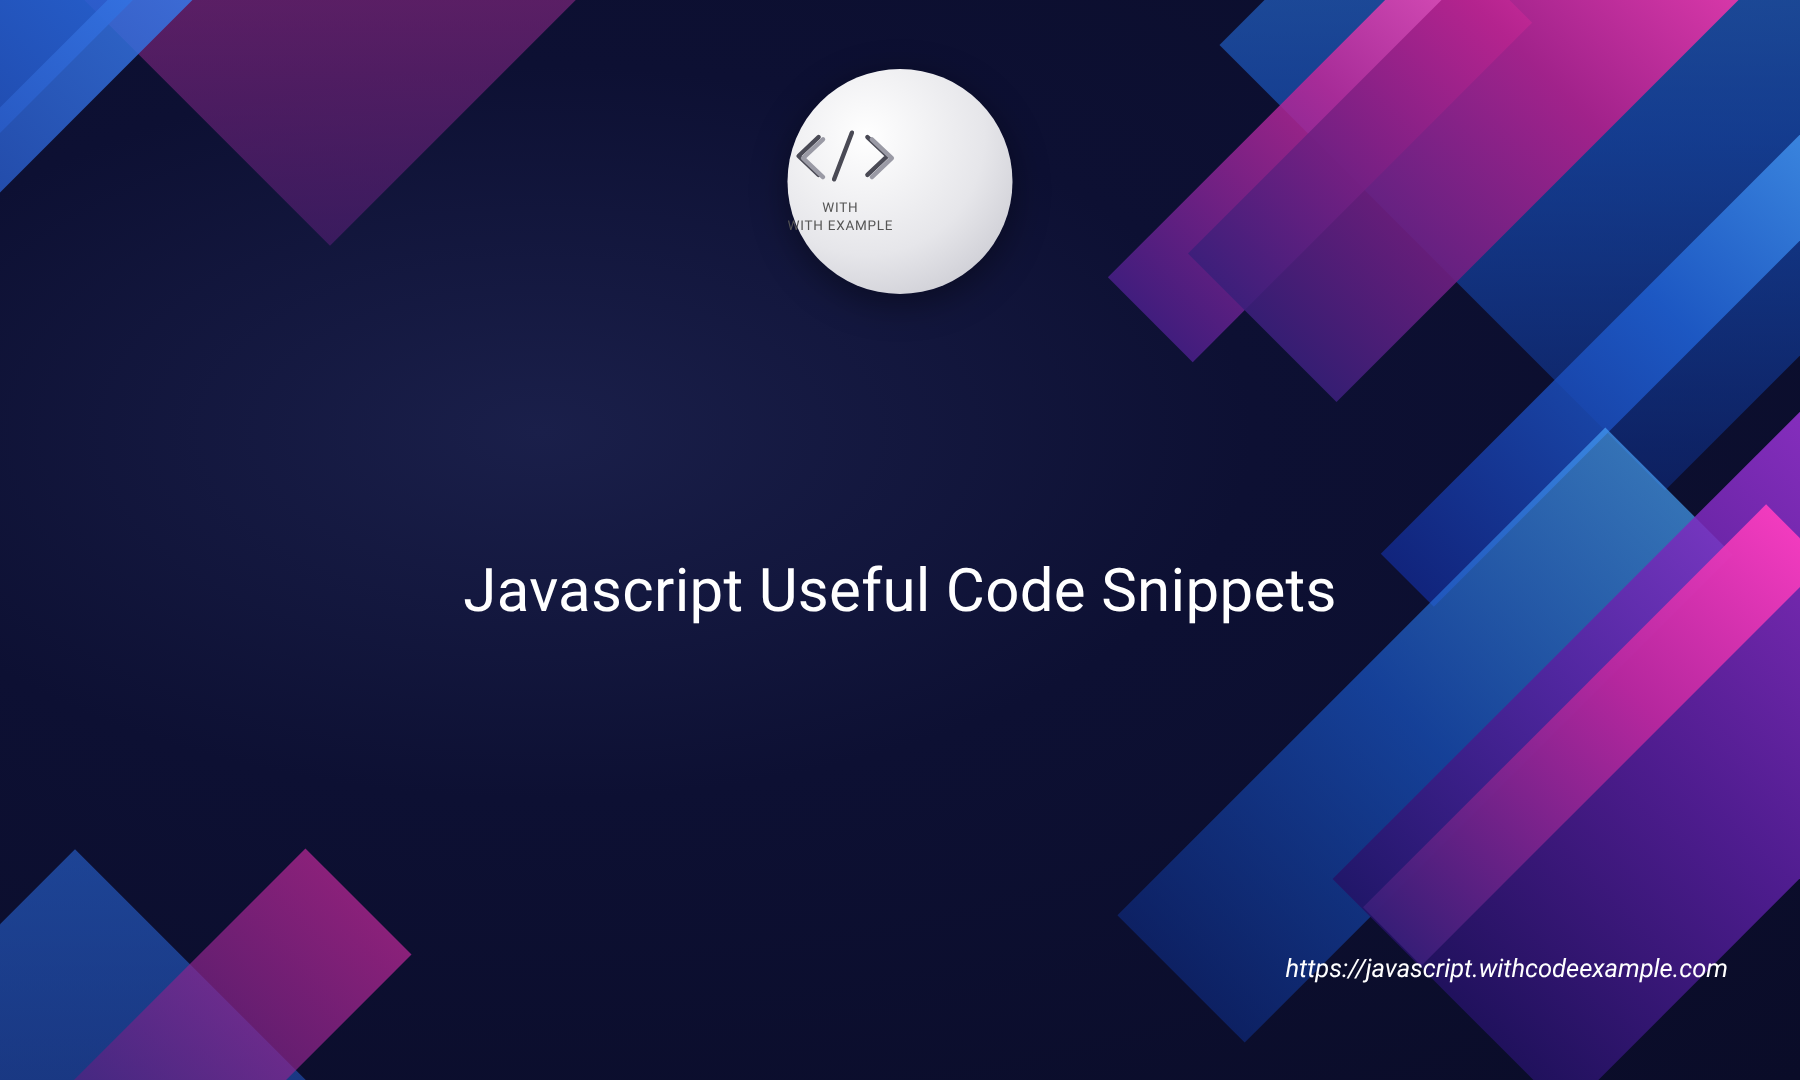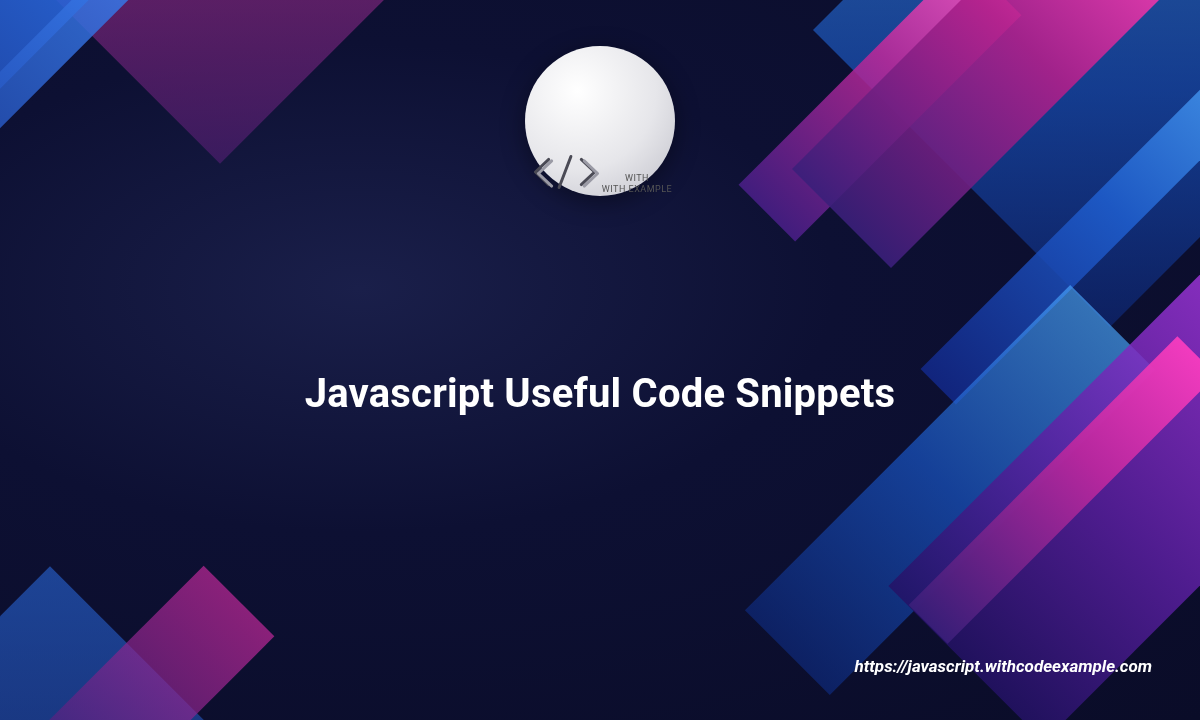--- a/index.html
+++ b/index.html
@@ -80,44 +80,44 @@
     background: linear-gradient(180deg, #c02899 0%, #3a1f7a 100%);
     opacity: 0.7;
   }
 
   
   .logo {
     position: absolute;
     top: 46px; left: 50%; transform: translateX(-50%);
     width: 150px; height: 150px; border-radius: 50%;
     background: radial-gradient(circle at 35% 30%, #ffffff 0%, #e6e6ea 55%, #bfbfc8 100%);
-    display: flex; flex-direction: row; align-items: flex-end; justify-content: center;
+    display: flex; flex-direction: column; align-items: flex-start; justify-content: center;
     box-shadow: 0 6px 24px rgba(0,0,0,0.4);
   }
   .logo svg { width: 74px; height: 40px; }
   .logo-text { font-size: 9px; letter-spacing: 0.5px; color: #555; margin-top: 6px; text-align: center; line-height: 1.3; }
 
   
   .headline {
     position: absolute;
     top: 370px; left: 0; right: 0;
     text-align: center;
     color: #ffffff;
     font-size: 40px;
-    font-weight: 700;
+    font-weight: 400;
     letter-spacing: 0.2px;
   }
 
   
   .url {
     position: absolute;
-    bottom: 44px; right: 48px;
+    bottom: 64px; right: 48px;
     color: #ffffff;
     font-size: 17px;
-    font-weight: 700;
+    font-weight: 400;
     font-style: italic;
   }
 </style>
 </head>
 <body>
 
 <div class="shape tl-pink"></div>
 <div class="shape tl1"></div>
 <div class="shape tl2"></div>
 

